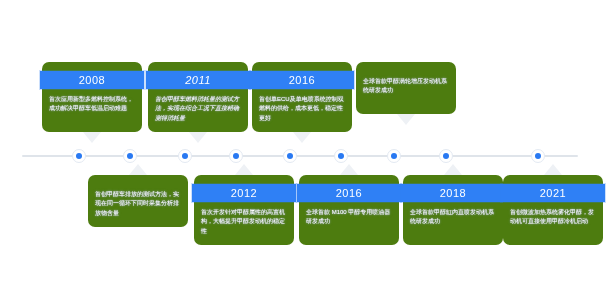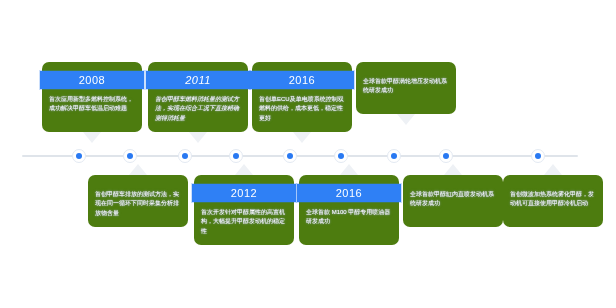--- a/index.html
+++ b/index.html
@@ -177,22 +177,28 @@
           <span class="card-year">2016</span>
         </div>
         <div class="card-body">全球首款 M100 甲醇专用喷油器研发成功</div>
         <div class="tail"></div>
       </div>
       <div class="card top" style="left: 356px;">
         <div class="card-body">全球首款甲醇涡轮增压发动机系统研发成功</div>
         <div class="tail"></div>
       </div>
       <div class="card bot" style="left: 403px;">
+        <div class="card-head">
+          <span class="card-year">2018</span>
+        </div>
         <div class="card-body">全球首款甲醇缸内直喷发动机系统研发成功</div>
         <div class="tail"></div>
       </div>
       <div class="card bot" style="left: 503px;">
+        <div class="card-head">
+          <span class="card-year">2021</span>
+        </div>
         <div class="card-body">首创微波加热系统雾化甲醇，发动机可直接使用甲醇冷机启动</div>
         <div class="tail"></div>
       </div>
     </div>
 
 </div>
 
 </body></html>

